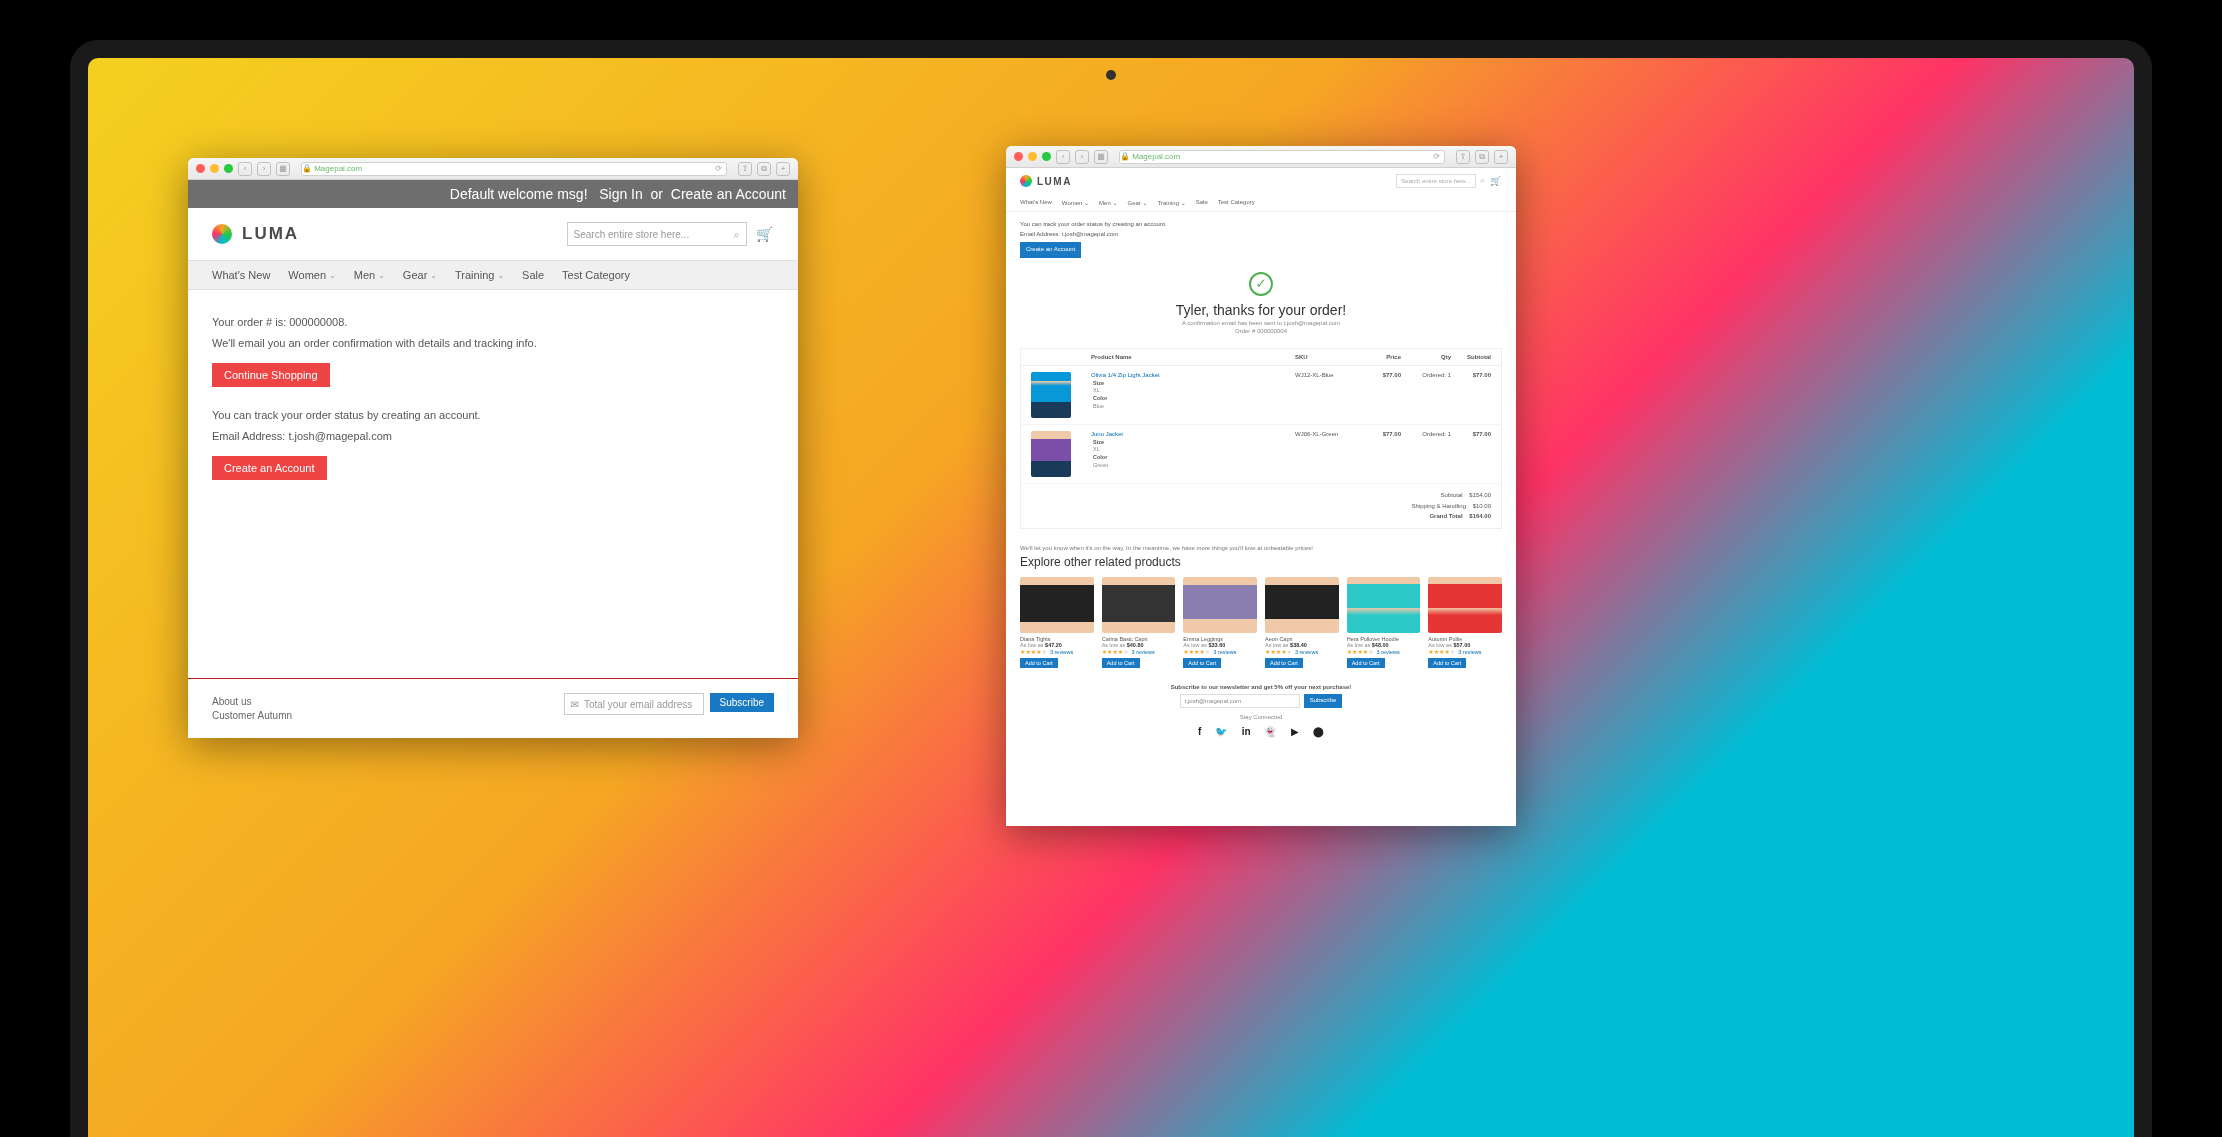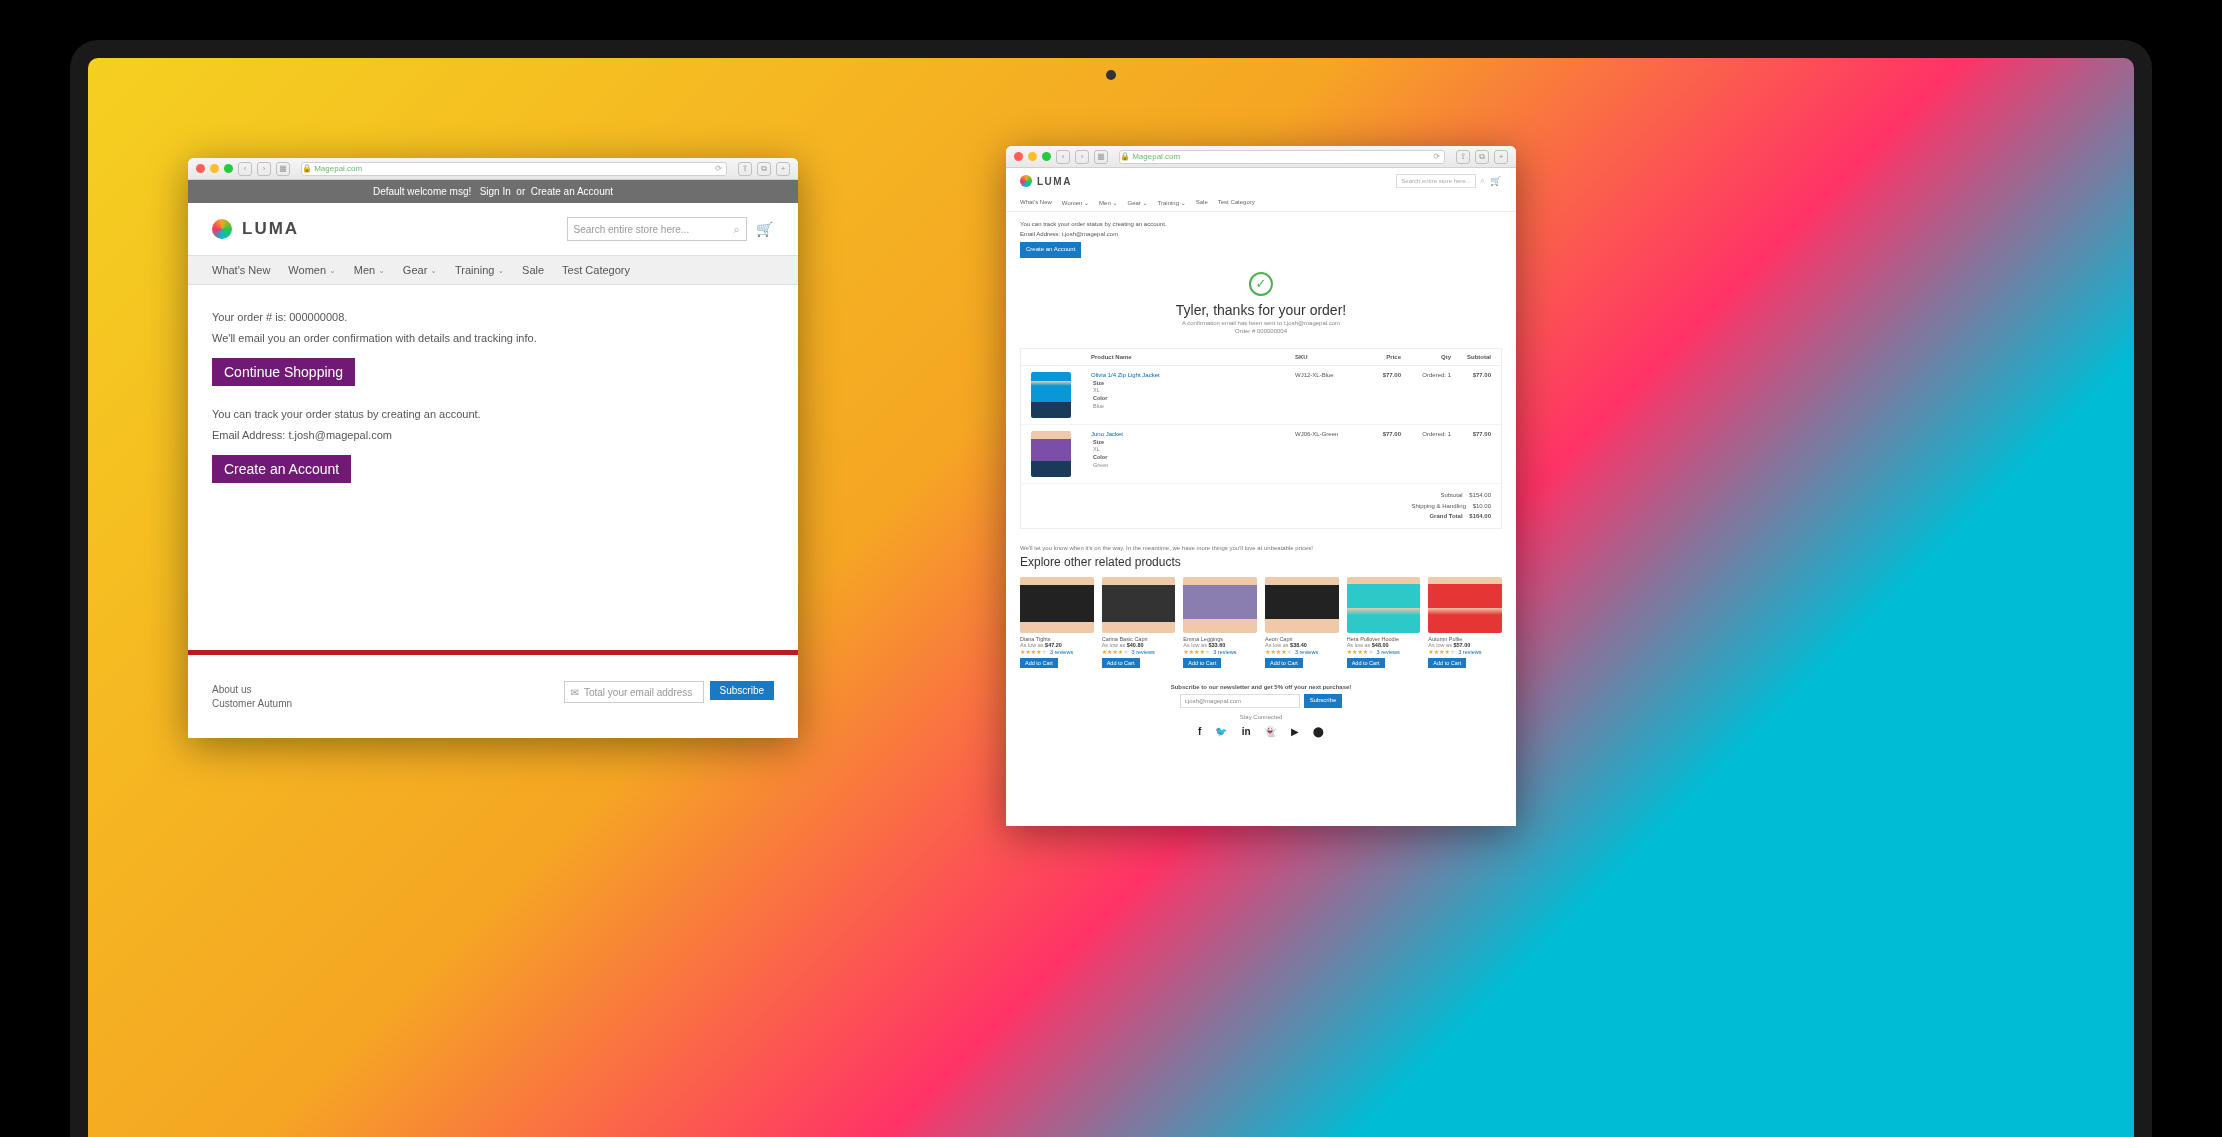--- a/index.html
+++ b/index.html
@@ -15,37 +15,37 @@
 .win-right{left:918px;top:88px;width:510px;height:680px}
 .chrome{height:22px;background:linear-gradient(#f6f6f6,#e8e8e8);display:flex;align-items:center;padding:0 8px;gap:5px;font-size:9px;color:#888;border-bottom:1px solid #d0d0d0}
 .dot{width:9px;height:9px;border-radius:50%}
 .dot.r{background:#ff5f56}.dot.y{background:#ffbd2e}.dot.g{background:#27c93f}
 .chrome .nav-btn{width:14px;height:14px;border:1px solid #c0c0c0;border-radius:3px;display:flex;align-items:center;justify-content:center;font-size:8px;color:#999}
 .addr{flex:1;background:#fff;border:1px solid #d0d0d0;border-radius:3px;height:14px;margin:0 6px;display:flex;align-items:center;justify-content:center;font-size:8px;color:#6bb96b}
 .addr .reload{margin-left:auto;margin-right:4px;color:#aaa}
 .body{flex:1;background:#fff;overflow:hidden;position:relative}
 
 
-.topbar{background:#6e6e6e;color:#fff;font-size:10px;padding:6px 12px;text-align:center}
+.topbar{background:#6e6e6e;color:#fff;font-size:14px;padding:6px 12px;text-align:right}
 .topbar a{color:#fff;text-decoration:none}
 .header{display:flex;align-items:center;padding:14px 24px;gap:10px}
 .logo{width:20px;height:20px;border-radius:50%;background:conic-gradient(#f5a623,#27c93f,#00bcd4,#ff3366,#f5a623)}
 .brand{font-size:17px;font-weight:600;letter-spacing:2px;color:#4a4a4a}
 .search-wrap{margin-left:auto;display:flex;align-items:center;gap:10px}
 .search{width:180px;height:24px;border:1px solid #ccc;font-size:10px;padding:0 6px;color:#999;display:flex;align-items:center}
 .search .mag{margin-left:auto;font-size:11px;color:#aaa}
 .cart{font-size:14px;color:#888}
 .nav{background:#f0f0f0;padding:8px 24px;font-size:11px;color:#555;display:flex;gap:18px;border-top:1px solid #e0e0e0;border-bottom:1px solid #e0e0e0}
 .nav span{display:flex;align-items:center;gap:3px}
 .chev{font-size:8px;color:#999}
 .content{padding:20px 24px;font-size:11px;color:#555}
 .content h1{font-size:26px;font-weight:300;color:#333;margin-bottom:18px}
 .content p{margin:4px 0;line-height:1.5}
-.btn{display:inline-block;background:#701a75;color:#fff;padding:6px 12px;font-size:14px;margin:8px 0}
-.footer{position:absolute;bottom:0;left:0;right:0;padding:26px 24px;border-top:5px solid #b91c1c;display:flex;font-size:10px;color:#666;background:#fff}
+.btn{display:inline-block;background:#ef4444;color:#fff;padding:6px 12px;font-size:11px;margin:8px 0}
+.footer{position:absolute;bottom:0;left:0;right:0;padding:14px 24px;border-top:1px solid #b91c1c;display:flex;font-size:10px;color:#666;background:#fff}
 .fcol{width:110px}
 .fcol p{margin:3px 0}
 .sub{margin-left:auto;display:flex;align-items:flex-start;gap:6px}
 .sub-in{width:140px;height:22px;border:1px solid #ccc;display:flex;align-items:center;padding:0 6px;color:#999;gap:5px}
 .sub-btn{background:#1979c3;color:#fff;padding:4px 10px;font-size:10px}
 
 
 .r-body{font-size:7px;color:#555}
 .r-header{display:flex;align-items:center;padding:6px 14px}
 .r-logo{width:12px;height:12px;border-radius:50%;background:conic-gradient(#f5a623,#27c93f,#00bcd4,#ff3366,#f5a623)}

